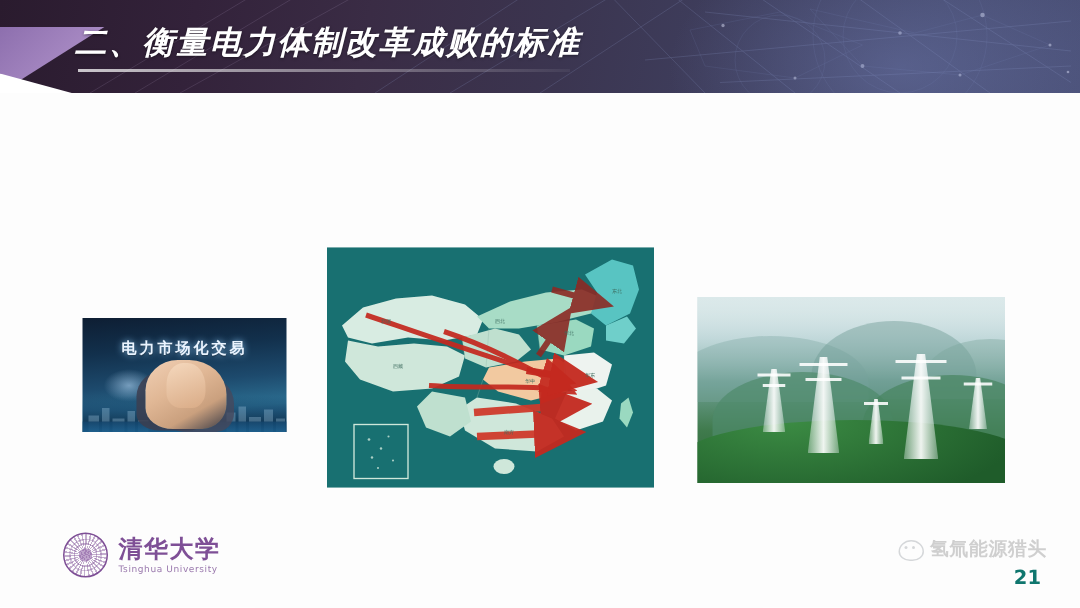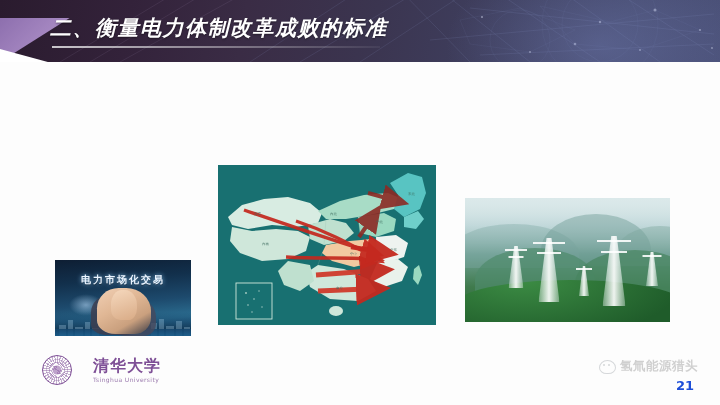--- a/index.html
+++ b/index.html
@@ -50,21 +50,21 @@
     text-align:justify;
   }
   .num{color:#2b2b2b;}
   .hl{color:#9a5fb8;font-weight:bold;font-size:16px;}
   .hl-q{color:#9a5fb8;font-weight:bold;font-size:16px;}
 
   
   .img-left{
     position:absolute;left:55px;top:212px;width:136px;height:76px;
     background:linear-gradient(175deg,#0e1e33 0%,#12304c 28%,#1d4a6d 55%,#2c6f92 78%,#1b4f74 100%);
-    overflow:hidden;border:0;margin-top:48px;
+    overflow:hidden;border:0;
   }
   .il-title{
     position:absolute;left:0;right:0;top:13px;text-align:center;
     color:#eaf4ff;font-size:10px;font-weight:bold;letter-spacing:2px;
     text-shadow:0 0 5px rgba(150,210,255,.9),0 1px 1px rgba(0,0,0,.6);
   }
   .il-skyline{
     position:absolute;left:0;bottom:0;width:136px;height:24px;
     background:linear-gradient(0deg,#0a2740 0%,rgba(26,74,110,.75) 60%,rgba(40,100,140,0) 100%);
   }
@@ -98,21 +98,21 @@
   .ir-haze{position:absolute;left:0;top:0;width:205px;height:56px;background:linear-gradient(180deg,#dbe9ea,rgba(219,233,234,0));}
   .ir-ridge{position:absolute;background:#5d9182;opacity:.85;border-radius:50% 50% 0 0/70% 70% 0 0;}
   .ir-fg{position:absolute;left:-10px;bottom:-20px;width:230px;height:62px;background:radial-gradient(ellipse at 30% 0%,#3c8c44,#1f5c2a 70%);border-radius:50% 50% 0 0/40% 40% 0 0;}
   .tower{position:absolute;bottom:0;}
   .tower .mast{position:absolute;bottom:0;left:50%;transform:translateX(-50%);
     background:linear-gradient(90deg,rgba(235,245,245,.35),rgba(255,255,255,.92),rgba(235,245,245,.35));
     clip-path:polygon(38% 0,62% 0,100% 100%,0 100%);}
   .tower .arm{position:absolute;left:50%;transform:translateX(-50%);height:1.6px;background:rgba(255,255,255,.88);}
 
   
-  .logo{position:absolute;left:42px;top:355px;display:flex;align-items:center;gap:21px;}
+  .logo{position:absolute;left:42px;top:355px;display:flex;align-items:center;gap:7px;}
   .logo-seal{
     width:28px;height:28px;border-radius:50%;
     border:1.6px solid #7e4f96;
     background:
       radial-gradient(circle at 50% 50%, rgba(126,79,150,0) 0 7px, rgba(126,79,150,.42) 7px 8px, rgba(126,79,150,0) 8px),
       radial-gradient(circle at 50% 50%, rgba(126,79,150,0) 0 10px, rgba(126,79,150,.3) 10px 11px, rgba(126,79,150,0) 11px),
       repeating-conic-gradient(from 0deg at 50% 50%, rgba(126,79,150,.45) 0deg 5deg, rgba(255,255,255,0) 5deg 12deg);
     position:relative;
   }
   .logo-seal:after{
@@ -130,21 +130,21 @@
   }
   .wm-icon{
     width:15px;height:12px;border-radius:50% 50% 45% 45%/55% 55% 45% 45%;
     border:1.4px solid #9aa0a6;background:transparent;position:relative;
   }
   .wm-icon:before{content:"";position:absolute;left:2.5px;top:3px;width:2px;height:2px;border-radius:50%;background:#9aa0a6;}
   .wm-icon:after{content:"";position:absolute;left:7.5px;top:3px;width:2px;height:2px;border-radius:50%;background:#9aa0a6;}
   .wm-text{color:#8d8d8d;font-size:12.5px;letter-spacing:.5px;white-space:nowrap;font-weight:bold;}
   .page-num{
     position:absolute;right:26px;top:378px;
-    color:#1d4ed8;font-size:13px;font-weight:bold;
+    color:#0f766e;font-size:13px;font-weight:bold;
   }
 </style>
 </head>
 <body>
 
 <div class="slide">
 
   <div class="header">
     <svg class="hdr-mesh" viewBox="0 0 720 62" preserveAspectRatio="none">
       <g stroke="#8f9ccd" stroke-width="0.45" fill="none" opacity="0.55">

